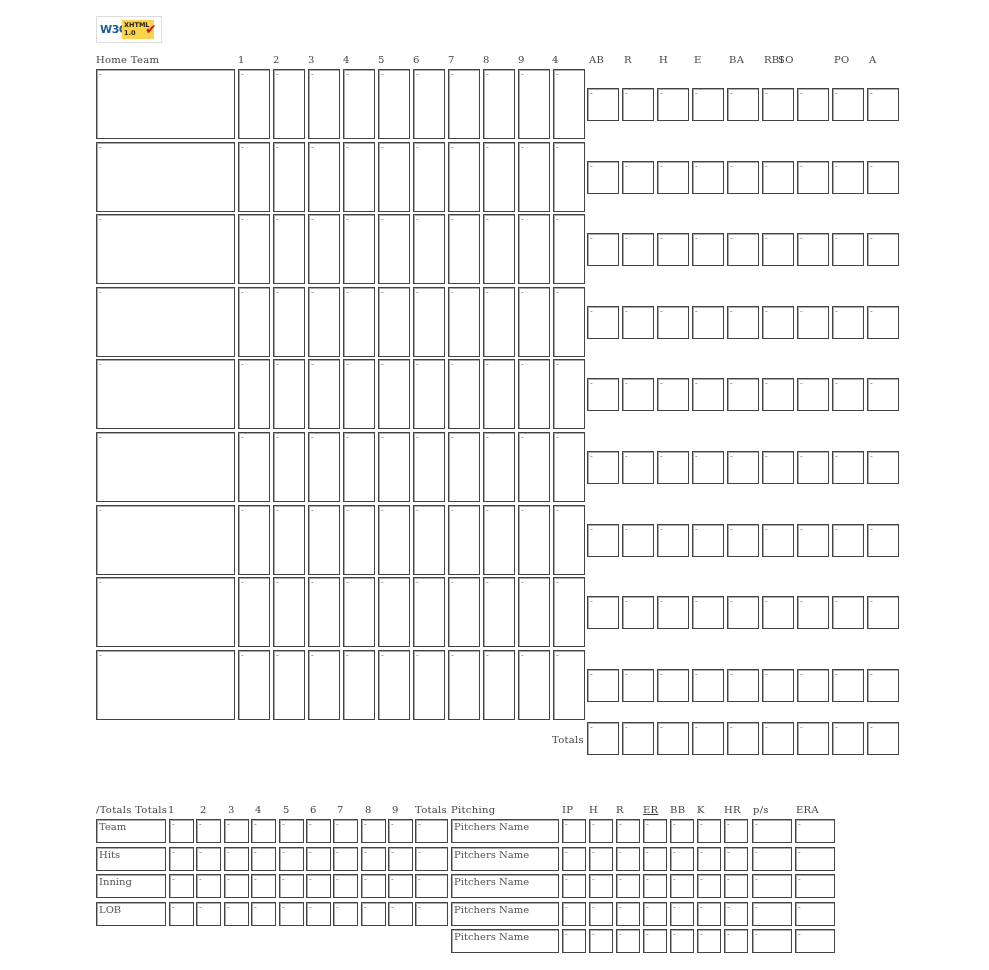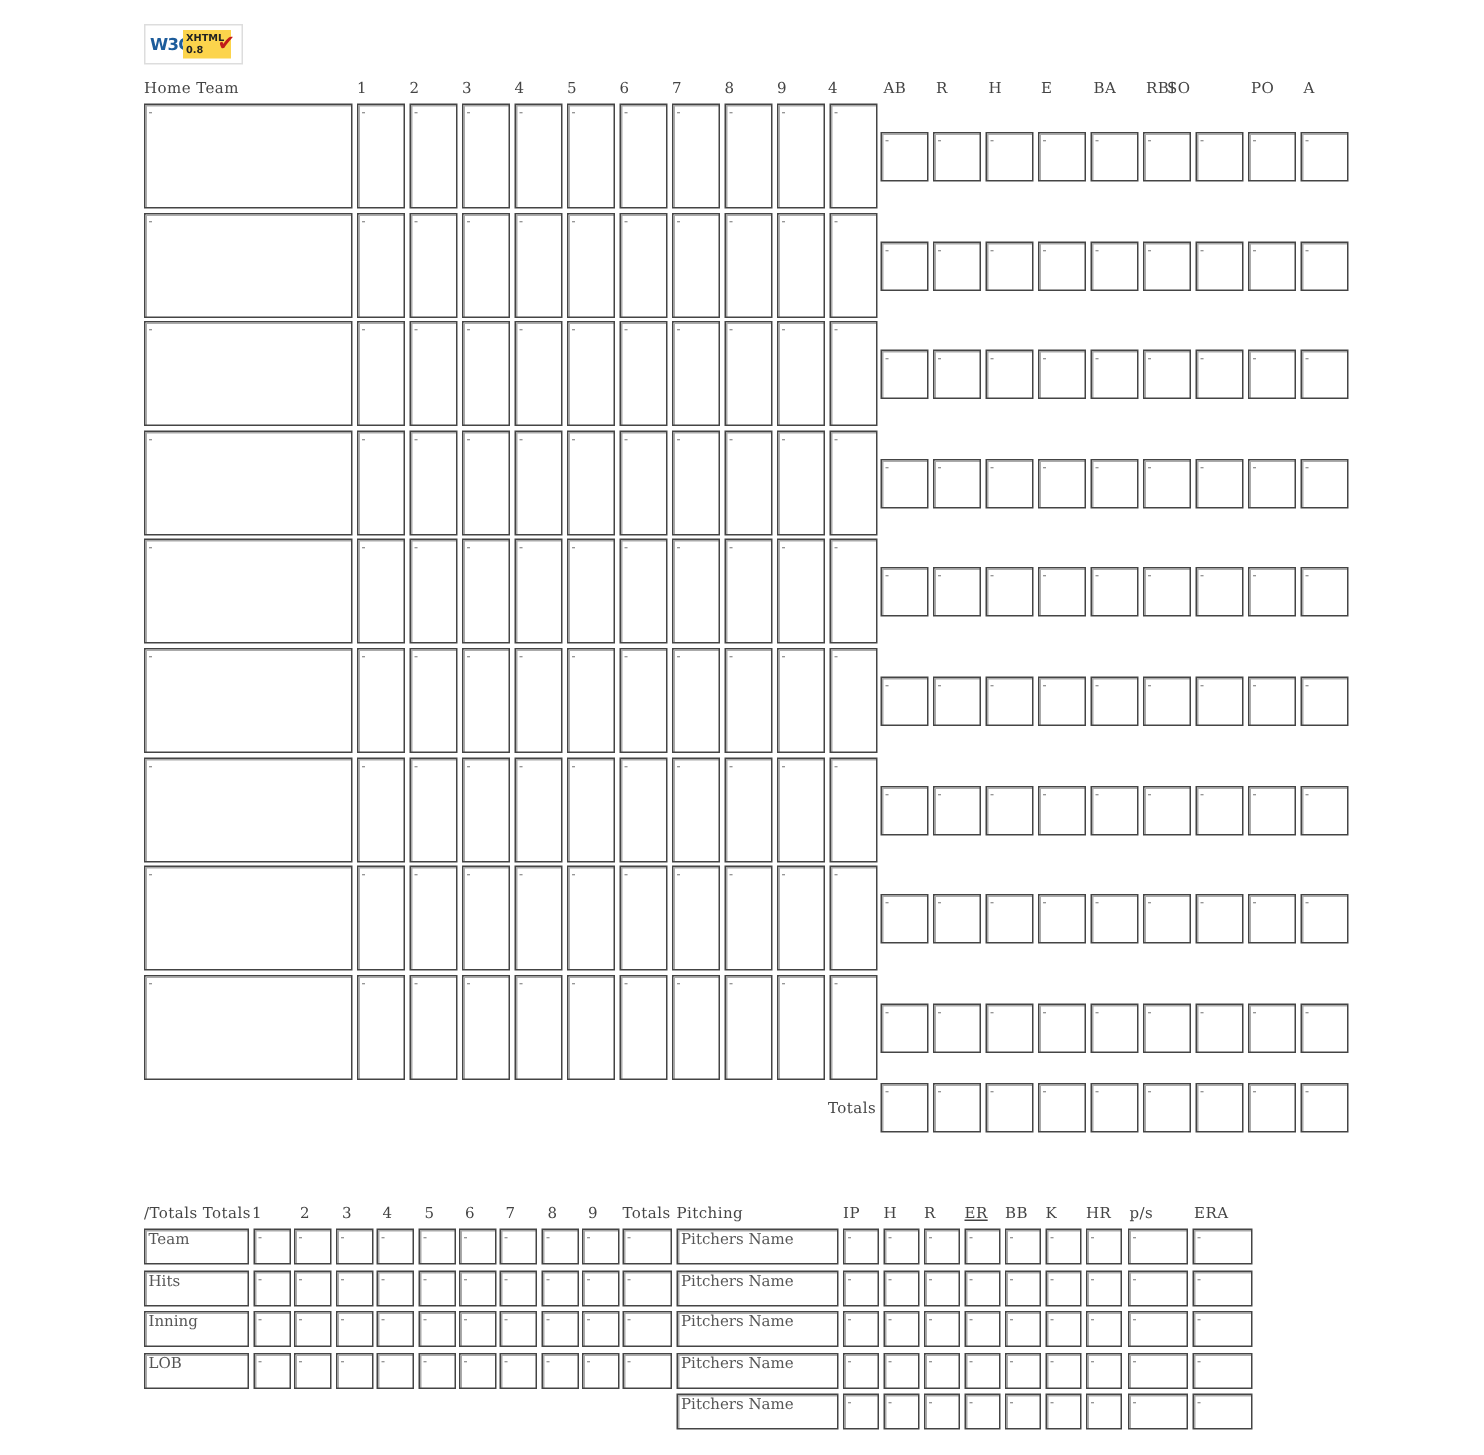--- a/index.html
+++ b/index.html
@@ -11,21 +11,21 @@
   .badge{position:absolute;left:96px;top:16px;width:66px;height:27px;box-sizing:border-box;border:1px solid #ddd;background:#fff;}
   .badge .w3c{position:absolute;left:3px;top:6px;font-family:"DejaVu Sans",sans-serif;font-size:11px;color:#1d5c9b;font-weight:bold;letter-spacing:-0.5px;}
   .badge .x{position:absolute;left:25px;top:3px;width:32px;height:19px;background:#fcd44c;font-family:"DejaVu Sans",sans-serif;font-size:6.5px;font-weight:bold;color:#222;line-height:8px;padding-left:2px;box-sizing:border-box;padding-top:1px;}
   .badge .chk{position:absolute;left:48px;top:4px;color:#c21a1a;font-size:14px;font-weight:bold;font-family:"DejaVu Sans",sans-serif;}
 </style>
 </head>
 <body>
 
 <div class="badge">
   <span class="w3c">W3C</span>
-  <span class="x"><span>XHTML</span><br><span>0.8</span></span>
+  <span class="x"><span>XHTML</span><br><span>1.0</span></span>
   <span class="chk">✔</span>
 </div>
 
 <div id="batting">
     <span class="lbl" style="left: 96px; top: 54px; text-align: center;">Home Team</span>
     <span class="lbl" style="left: 238px; top: 54px;">1</span>
     <span class="lbl" style="left: 273px; top: 54px;">2</span>
     <span class="lbl" style="left: 308px; top: 54px;">3</span>
     <span class="lbl" style="left: 343px; top: 54px;">4</span>
     <span class="lbl" style="left: 378px; top: 54px;">5</span>

